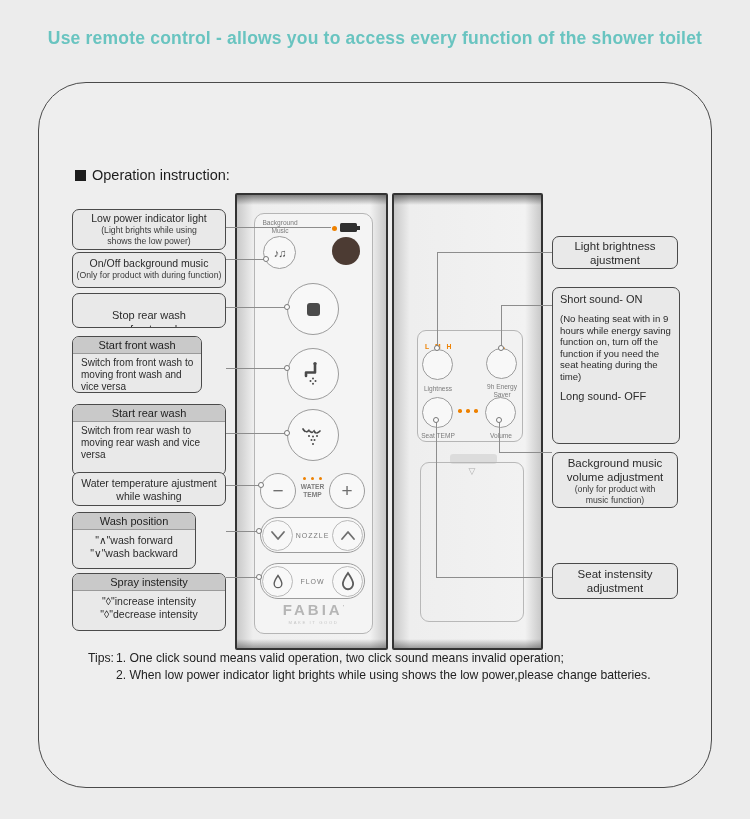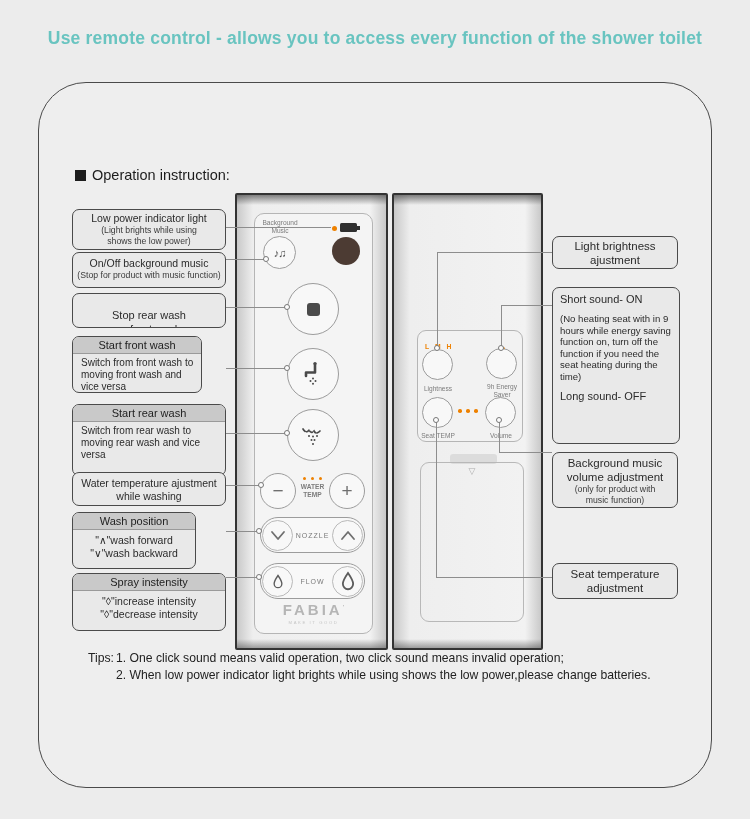--- a/index.html
+++ b/index.html
@@ -66,21 +66,21 @@
   </div>
 
   <div class="co" style="left:72px;top:209px;width:154px;height:41px;padding-top:2px;">
     <div class="t105">Low power indicator light</div>
     <div class="t9">(Light brights while using</div>
     <div class="t9">shows the low power)</div>
   </div>
 
   <div class="co" style="left:72px;top:252px;width:154px;height:36px;padding-top:4px;">
     <div class="t105">On/Off background music</div>
-    <div class="t9">(Stop for product with music function)</div>
+    <div class="t9">(Only for product with during function)</div>
   </div>
 
   <div class="co" style="left:72px;top:293px;width:154px;height:35px;padding-top:14px;">
     <div class="t11">Stop rear wash</div>
     <div class="t11">or front wash</div>
   </div>
 
   <div class="co" style="left:72px;top:336px;width:130px;height:57px;">
     <div class="co-hd">Start front wash</div>
     <div class="t10 body-left">Switch from front wash to moving front wash and vice versa</div>
@@ -122,21 +122,21 @@
   </div>
 
   <div class="co" style="left:552px;top:452px;width:126px;height:56px;padding-top:3px;">
     <div class="t11" style="font-size:11.5px;">Background music</div>
     <div class="t11" style="font-size:11.5px;">volume adjustment</div>
     <div class="t9">(only for product with</div>
     <div class="t9">music function)</div>
   </div>
 
   <div class="co" style="left:552px;top:563px;width:126px;height:36px;padding-top:3px;">
-    <div class="t11" style="font-size:11.5px;">Seat temperature</div>
+    <div class="t11" style="font-size:11.5px;">Seat instensity</div>
     <div class="t11" style="font-size:11.5px;">adjustment</div>
   </div>
 
   <div class="remote" style="left:235px;top:193px;width:153px;height:457px;">
     <div class="panel" style="left:17px;top:18px;width:119px;height:421px;"></div>
 
     <div class="tiny-label" style="left:22px;top:24px;width:42px;">
       <div>Background</div>
       <div>Music</div>
     </div>

